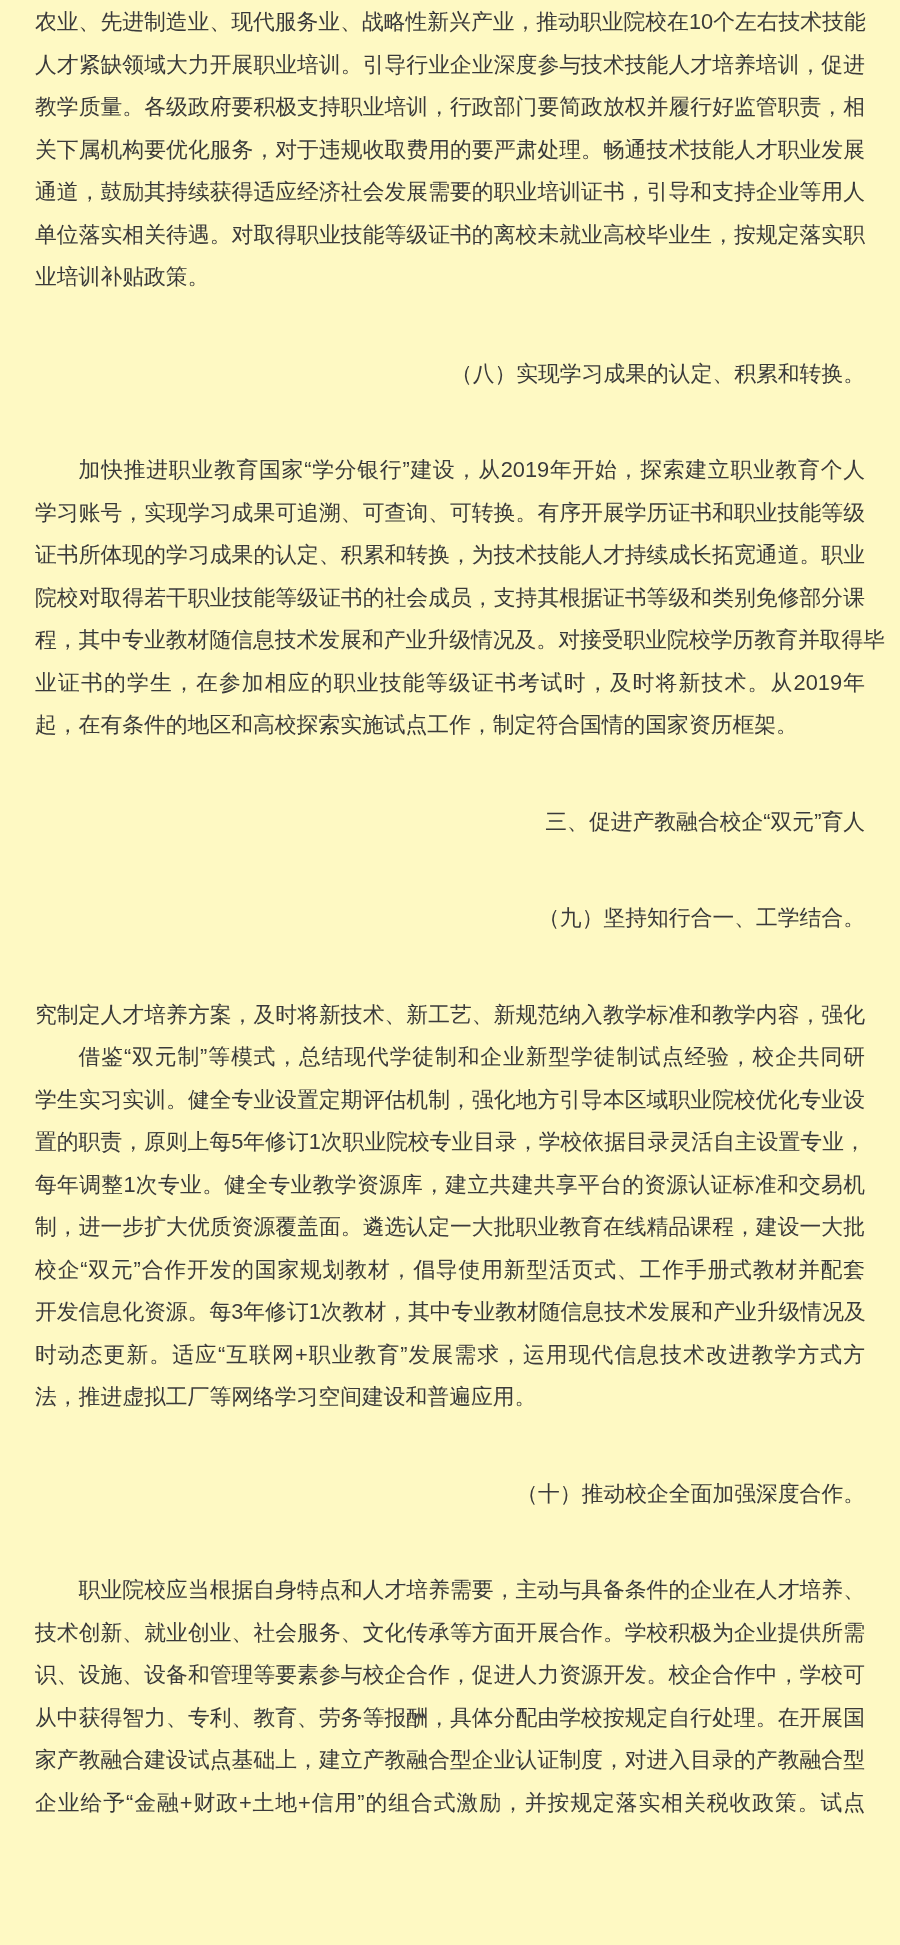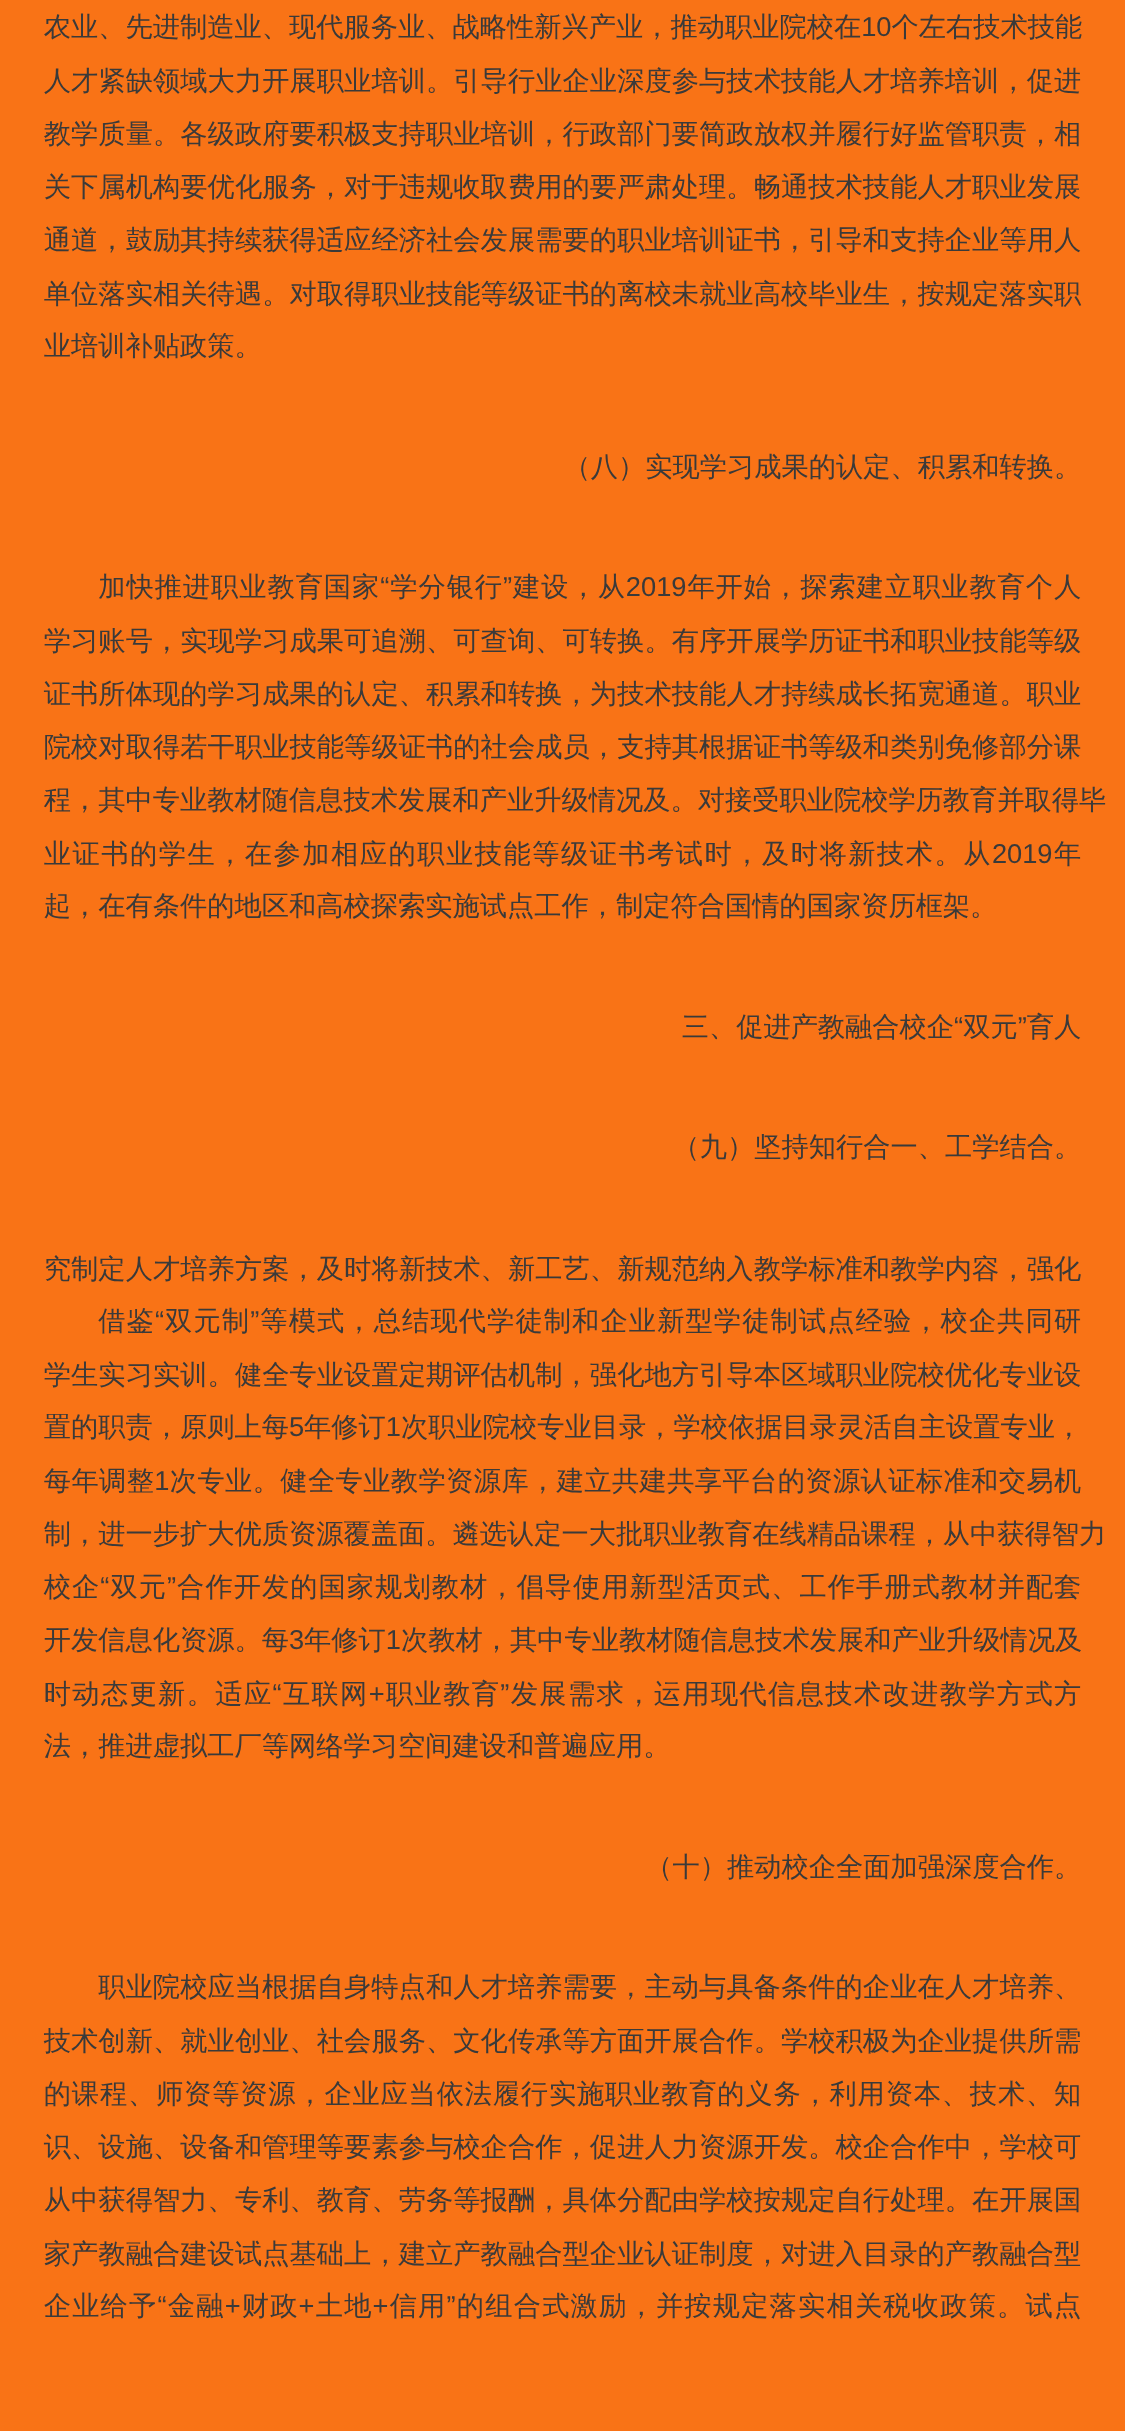--- a/index.html
+++ b/index.html
@@ -36,21 +36,21 @@
     text-justify: inter-ideograph;
   }
   .line.indent {
     padding-left: 2em;
     text-align: right;
   }
 </style>
 </head>
 <body>
 
-<div class="page" style="background: #f97316; color: rgb(58, 58, 58);">
+<div class="page" style="background: #fef9c3; color: rgb(58, 58, 58);">
   <main>
       <div class="block paragraph">
         <div class="line fill">农业、先进制造业、现代服务业、战略性新兴产业，推动职业院校在10个左右技术技能</div>
         <div class="line fill">人才紧缺领域大力开展职业培训。引导行业企业深度参与技术技能人才培养培训，促进</div>
         <div class="line fill">教学质量。各级政府要积极支持职业培训，行政部门要简政放权并履行好监管职责，相</div>
         <div class="line fill">关下属机构要优化服务，对于违规收取费用的要严肃处理。畅通技术技能人才职业发展</div>
         <div class="line fill">通道，鼓励其持续获得适应经济社会发展需要的职业培训证书，引导和支持企业等用人</div>
         <div class="line fill">单位落实相关待遇。对取得职业技能等级证书的离校未就业高校毕业生，按规定落实职</div>
         <div class="line">业培训补贴政策。</div>
       </div>
@@ -71,32 +71,31 @@
       </div>
       <div class="block item-heading">
         <div class="line indent">（九）坚持知行合一、工学结合。</div>
       </div>
       <div class="block paragraph">
         <div class="line fill">究制定人才培养方案，及时将新技术、新工艺、新规范纳入教学标准和教学内容，强化</div>
         <div class="line indent fill">借鉴“双元制”等模式，总结现代学徒制和企业新型学徒制试点经验，校企共同研</div>
         <div class="line fill">学生实习实训。健全专业设置定期评估机制，强化地方引导本区域职业院校优化专业设</div>
         <div class="line fill">置的职责，原则上每5年修订1次职业院校专业目录，学校依据目录灵活自主设置专业，</div>
         <div class="line fill">每年调整1次专业。健全专业教学资源库，建立共建共享平台的资源认证标准和交易机</div>
-        <div class="line fill">制，进一步扩大优质资源覆盖面。遴选认定一大批职业教育在线精品课程，从中获得智力</div>
+        <div class="line fill">制，进一步扩大优质资源覆盖面。遴选认定一大批职业教育在线精品课程，建设一大批</div>
         <div class="line fill">校企“双元”合作开发的国家规划教材，倡导使用新型活页式、工作手册式教材并配套</div>
         <div class="line fill">开发信息化资源。每3年修订1次教材，其中专业教材随信息技术发展和产业升级情况及</div>
         <div class="line fill">时动态更新。适应“互联网+职业教育”发展需求，运用现代信息技术改进教学方式方</div>
         <div class="line">法，推进虚拟工厂等网络学习空间建设和普遍应用。</div>
       </div>
       <div class="block item-heading">
         <div class="line indent">（十）推动校企全面加强深度合作。</div>
       </div>
       <div class="block paragraph">
         <div class="line indent fill">职业院校应当根据自身特点和人才培养需要，主动与具备条件的企业在人才培养、</div>
         <div class="line fill">技术创新、就业创业、社会服务、文化传承等方面开展合作。学校积极为企业提供所需</div>
-        <div class="line fill">的课程、师资等资源，企业应当依法履行实施职业教育的义务，利用资本、技术、知</div>
         <div class="line fill">识、设施、设备和管理等要素参与校企合作，促进人力资源开发。校企合作中，学校可</div>
         <div class="line fill">从中获得智力、专利、教育、劳务等报酬，具体分配由学校按规定自行处理。在开展国</div>
         <div class="line fill">家产教融合建设试点基础上，建立产教融合型企业认证制度，对进入目录的产教融合型</div>
         <div class="line fill">企业给予“金融+财政+土地+信用”的组合式激励，并按规定落实相关税收政策。试点</div>
       </div>
     </main>
 </div>
 
 </body></html>

